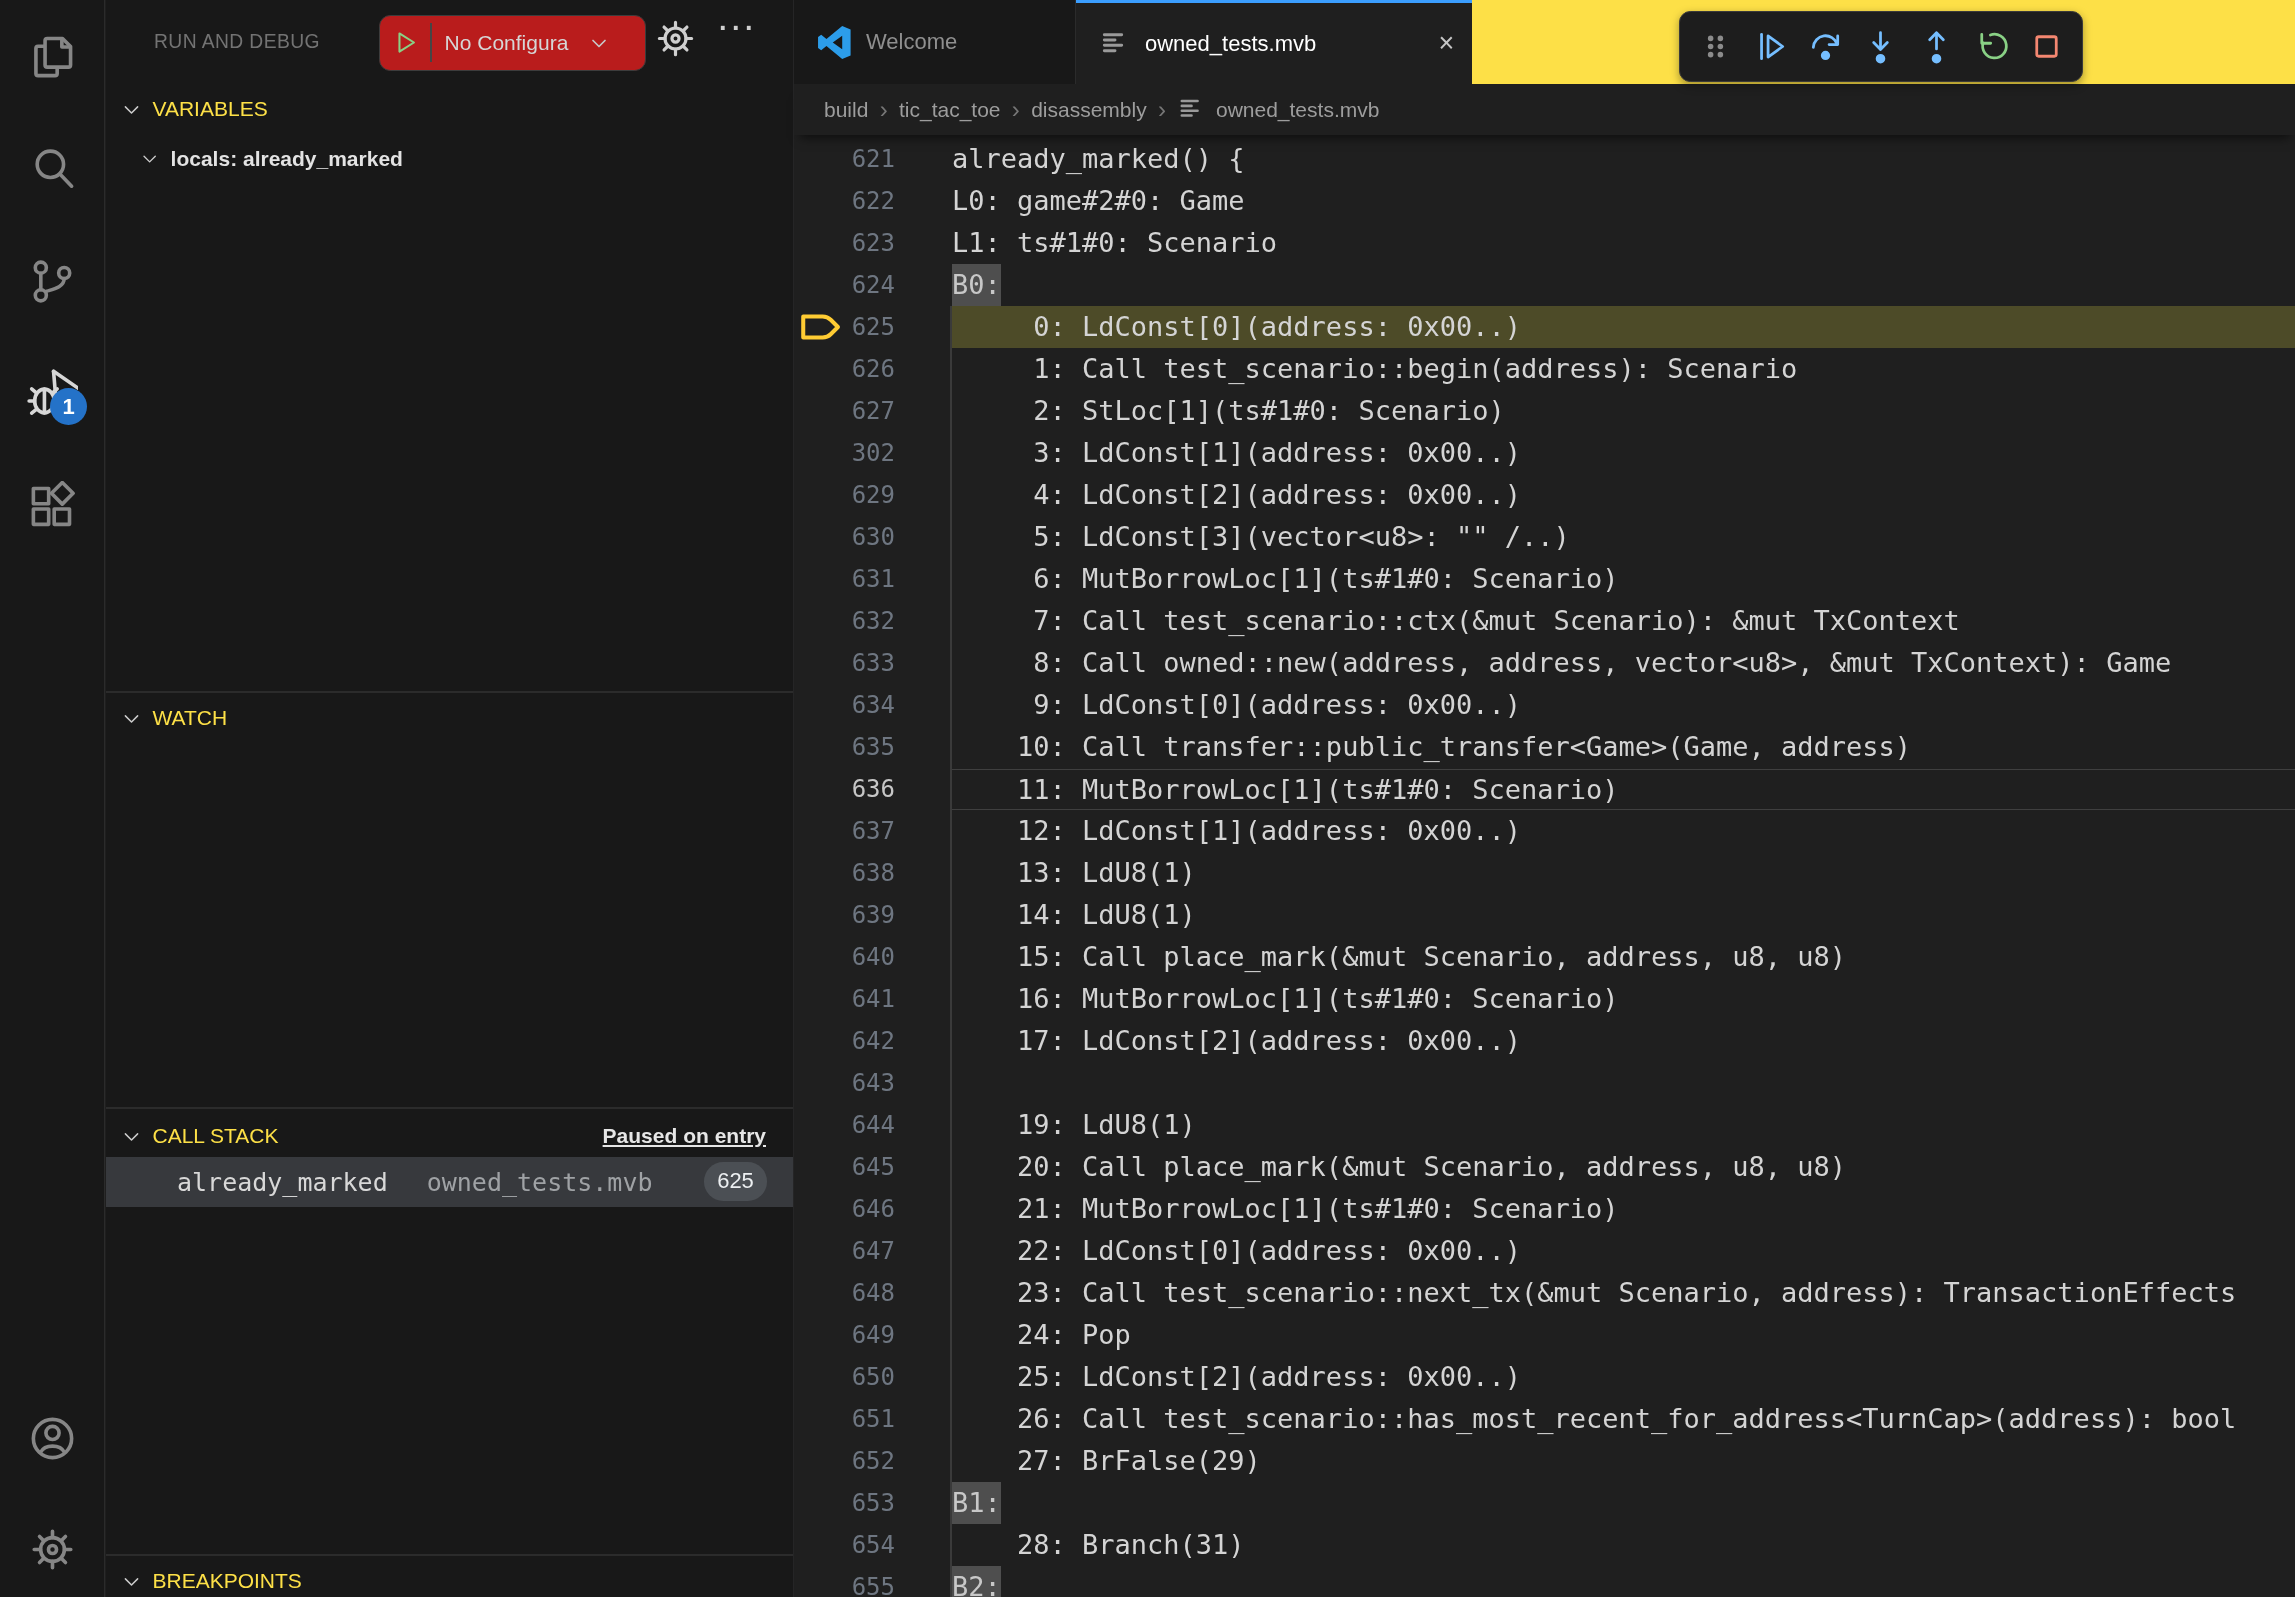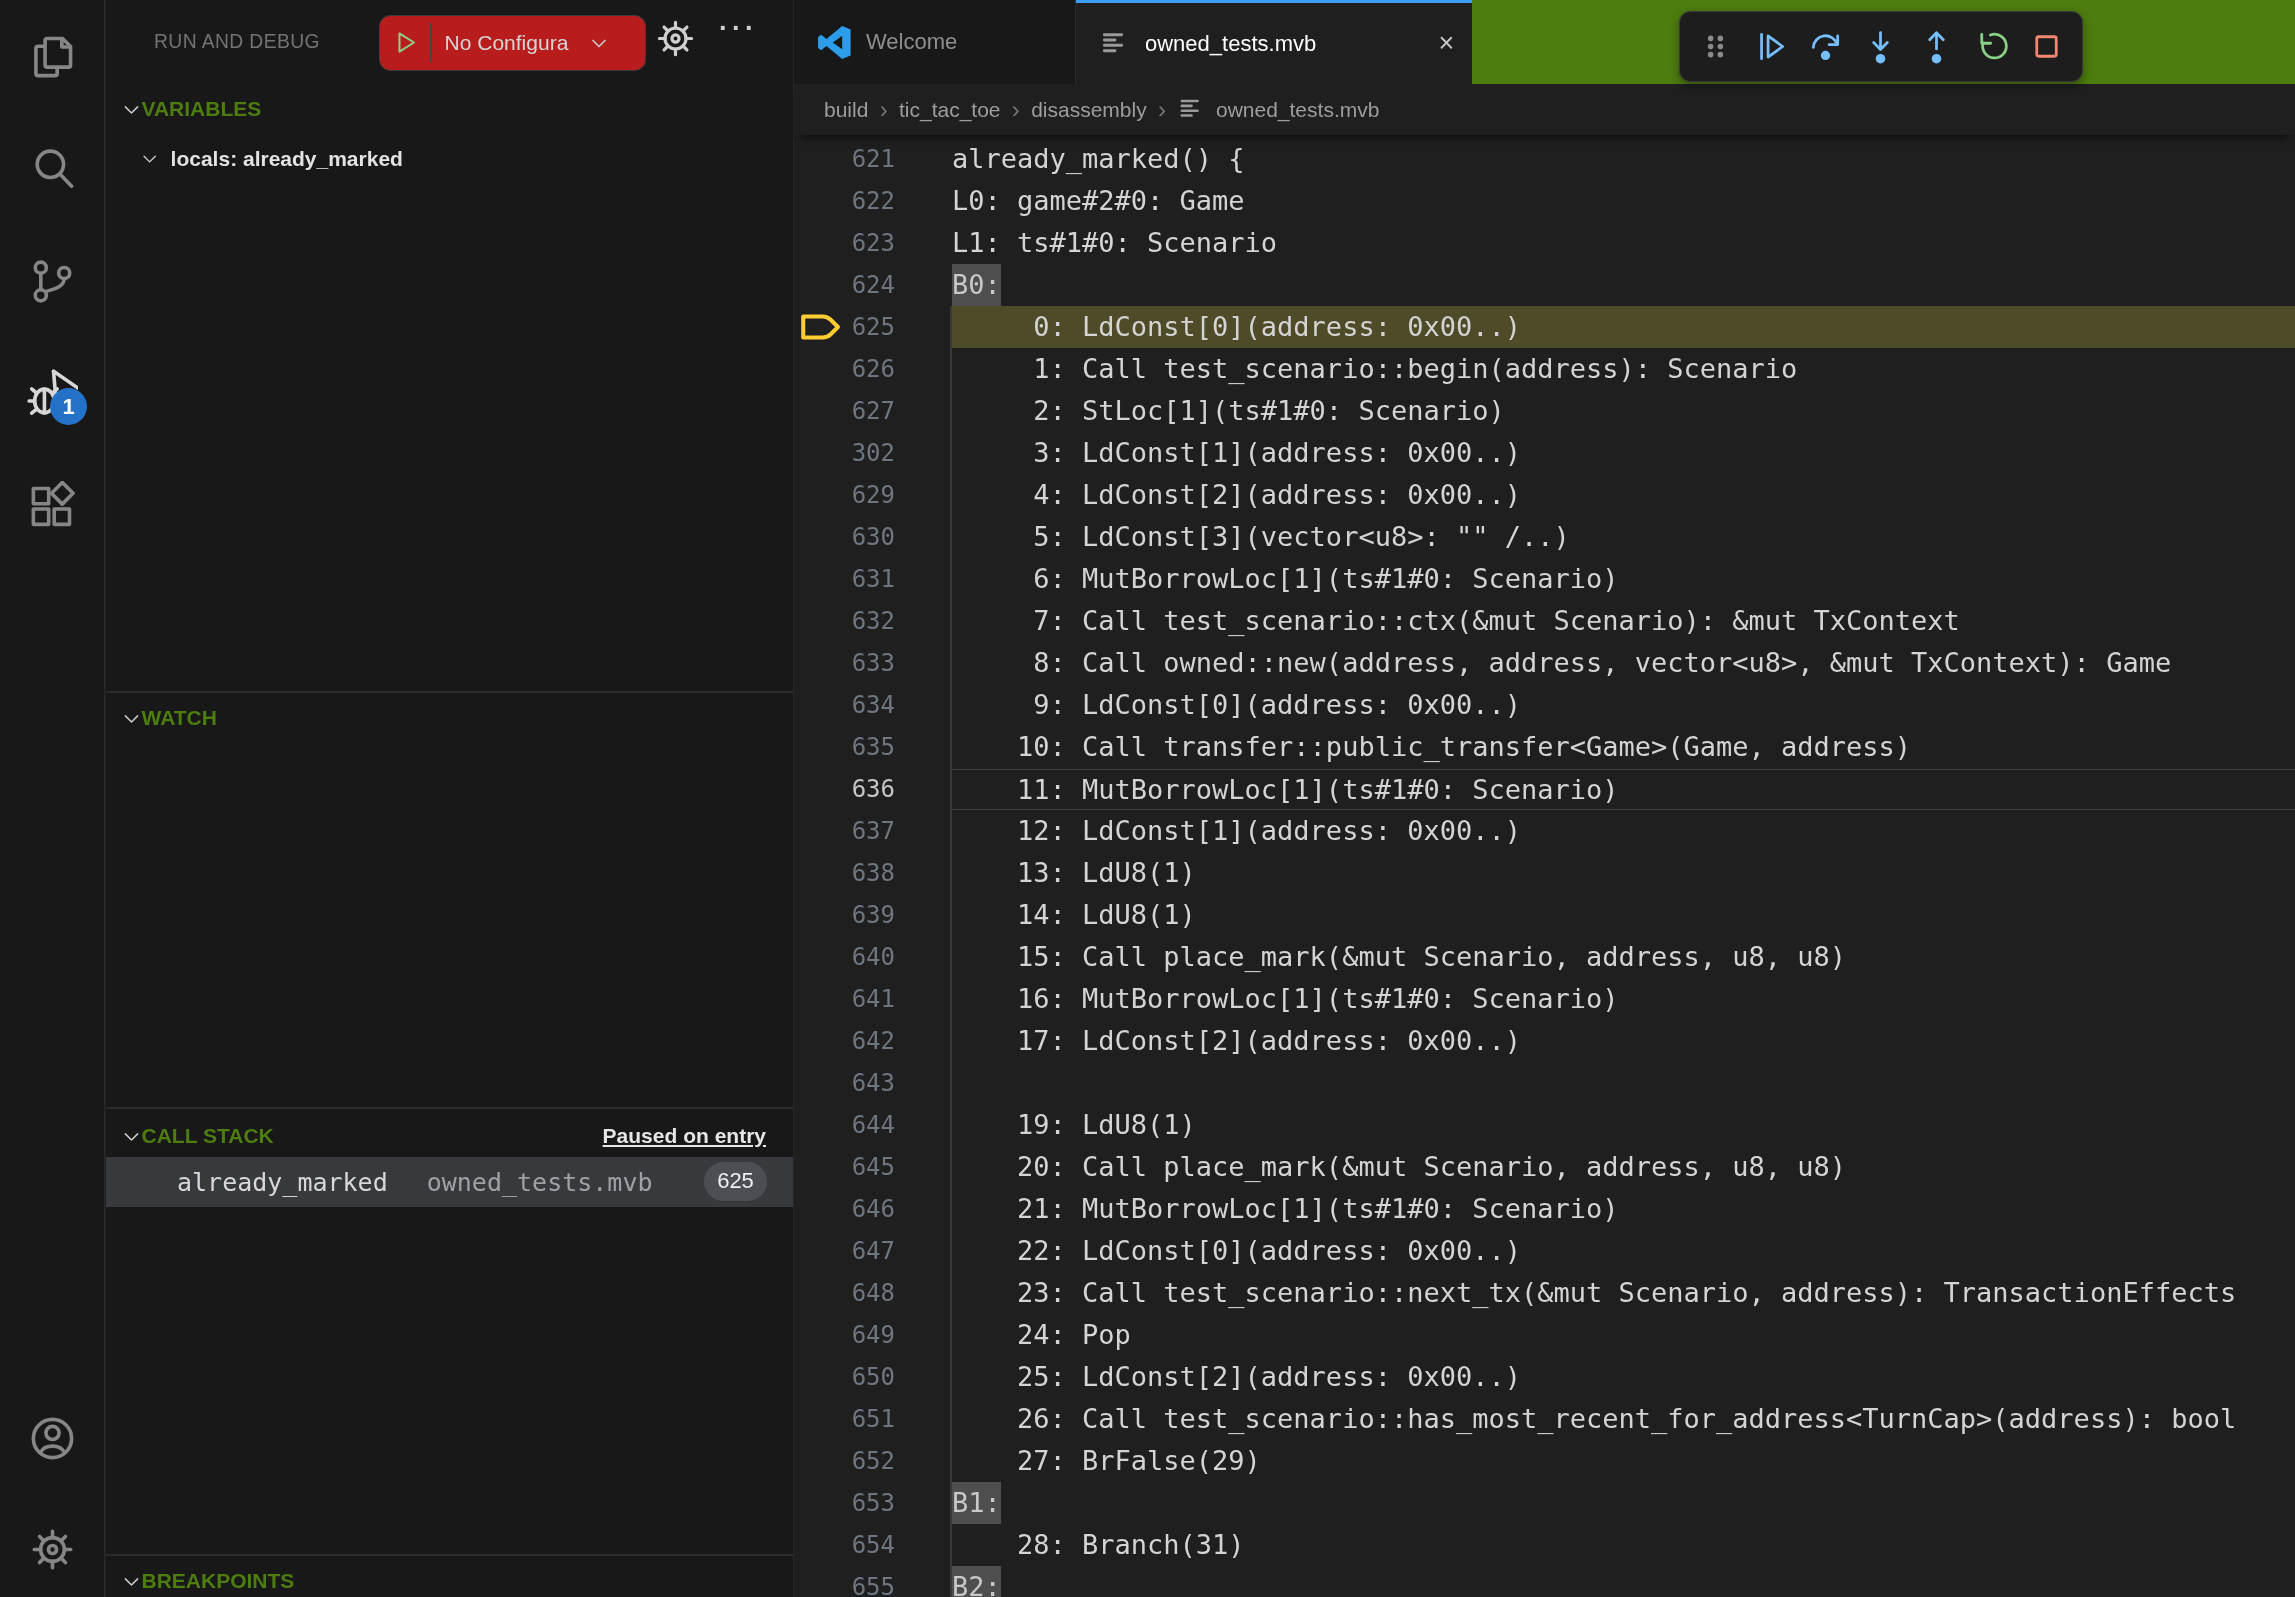--- a/index.html
+++ b/index.html
@@ -30,21 +30,21 @@
   #config-label { margin-left:13px; width:142px; overflow:hidden; white-space:nowrap;
                   font-size:21px; color:#d6d6d6; }
   .chev { flex:0 0 auto; }
   #debug-gear { position:absolute; left:547px; top:16px; color:#cfcfcf; }
   #debug-more { position:absolute; left:613px; top:13px; color:#cfcfcf; font-size:27px;
                 letter-spacing:4px; font-weight:700; }
 
   .section-header { position:absolute; left:0; width:100%; height:42px;
                     display:flex; align-items:center; }
   .section-header .sh-chev { margin-left:14.5px; }
-  .section-header .sh-label { margin-left:0; font-size:21px; font-weight:700; color:#4d7c0f; }
+  .section-header .sh-label { margin-left:11px; font-size:21px; font-weight:400; color:#fde047; }
   .divider { position:absolute; left:0; width:100%; height:1.6px; background:#2b2b2b; }
 
   #locals-row { position:absolute; left:0; top:138px; width:100%; height:42px;
                 display:flex; align-items:center; }
   #locals-row .sh-chev { margin-left:34px; }
   #locals-label { margin-left:11.3px; font-size:21px; font-weight:700; color:#e3e3e3; }
 
   #paused-status { position:absolute; right:27px; top:1115px; height:42px; line-height:42px;
                    font-size:21px; font-weight:700; color:#e6e6e6;text-decoration:underline; }
   #stack-row { position:absolute; left:0; top:1157px; width:100%; height:50px;
@@ -52,21 +52,21 @@
                font-family:"DejaVu Sans Mono", monospace; }
   #frame-name { margin-left:71px; font-size:25px; color:#d8d8d8; }
   #frame-file { margin-left:39px; font-size:25px; color:#9fa2a5; }
   #frame-line-badge { position:absolute; right:26px; top:4.8px; height:39px; min-width:63px;
                       background:#4b4f54; border-radius:19.3px; color:#eceff1;
                       font-size:22px; font-family:"Liberation Sans",sans-serif;
                       display:flex; align-items:center; justify-content:center; }
 
   
   #editor { position:absolute; left:794px; top:0; width:1502px; height:1597px; background:#1f1f1f; }
-  #tab-bar { position:absolute; left:0; top:0; width:100%; height:84px; background:#4d7c0f; }
+  #tab-bar { position:absolute; left:0; top:0; width:100%; height:84px; background:#fde047; }
   .tab { position:absolute; top:0; height:84px; display:flex; align-items:center; }
   #tab-welcome { left:0; width:282px; background:#181818; border-right:1.6px solid #2b2b2b; }
   #tab-welcome .tab-label { color:#8f8f8f; }
   #tab-owned { left:282px; width:396px; background:#1f1f1f; border-top:3.2px solid #3b9eff; }
   #tab-owned .tab-label { color:#ffffff; }
   .tab-icon { margin-left:22.5px; }
   .tab-label { margin-left:14.5px; font-size:22px; }
   #tab-close { margin-left:auto; margin-right:17.7px; color:#c5c5c5; font-size:27px; line-height:27px; }
 
   #breadcrumb { position:absolute; left:0; top:84px; width:100%; height:51px; background:#1f1f1f;

